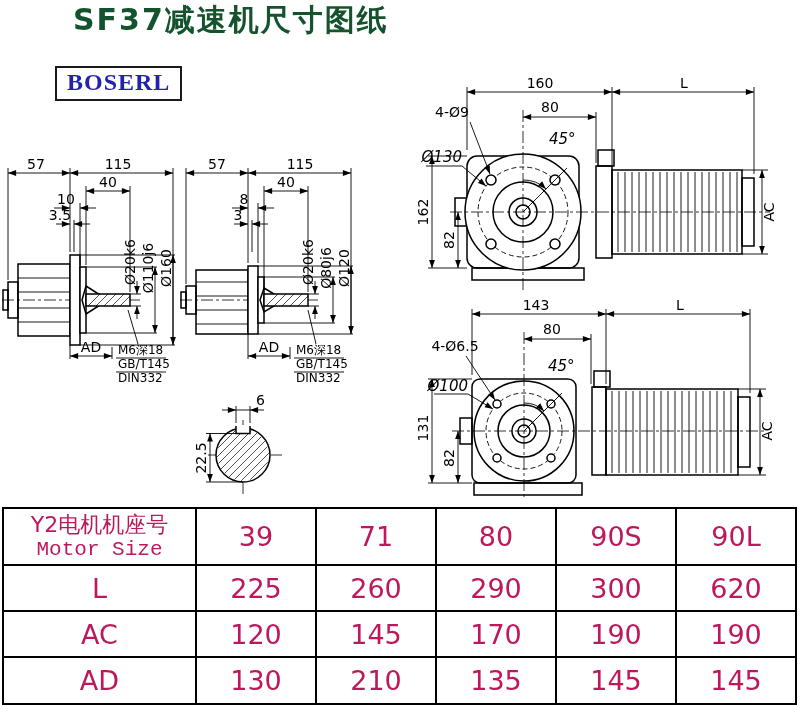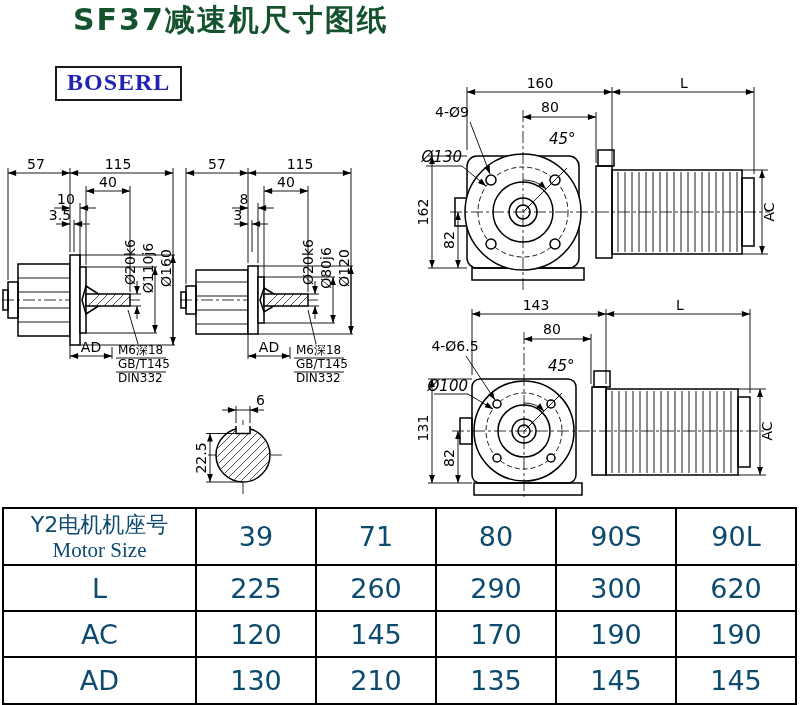--- a/index.html
+++ b/index.html
@@ -21,29 +21,29 @@
   .bc  { stroke:#000; stroke-width:0.9; fill:none; stroke-dasharray:5 3; }
   .ht  { stroke:#000; stroke-width:0.7; fill:none; }
   text.dt  { font-size:14px; fill:#000; font-family:"DejaVu Sans",sans-serif; }
   text.it  { font-style:italic; font-size:15px; }
   text.nt  { font-size:12px; fill:#000; }
 
   
   table.dim-table { position:absolute; left:2px; top:507px; width:795px; height:196px;
                     border-collapse:collapse; table-layout:fixed; }
   .dim-table td { border:2px solid #000; text-align:center; vertical-align:middle;
-                  font-size:27px; color:#0c4a6e; padding:0; }
+                  font-size:27px; color:#be185d; padding:0; }
   .dim-table col.c1 { width:193px; }
   .dim-table tr:nth-child(1){ height:57px; }
   .dim-table tr:nth-child(2){ height:46px; }
   .dim-table tr:nth-child(3){ height:46px; }
   .dim-table tr:nth-child(4){ height:47px; }
   .hc div:first-child { font-size:22px; line-height:26px; }
   .hc div:last-child  { font-size:21px; line-height:24px;
-                        font-family:Liberation Serif, serif; }
+                        font-family:Liberation Mono, monospace; }
 </style>
 </head>
 <body>
 
 <div class="sheet">
 
   <h1 class="title">SF37减速机尺寸图纸</h1>
   <div class="brand">
     <span>BOSERL</span>
   </div>

